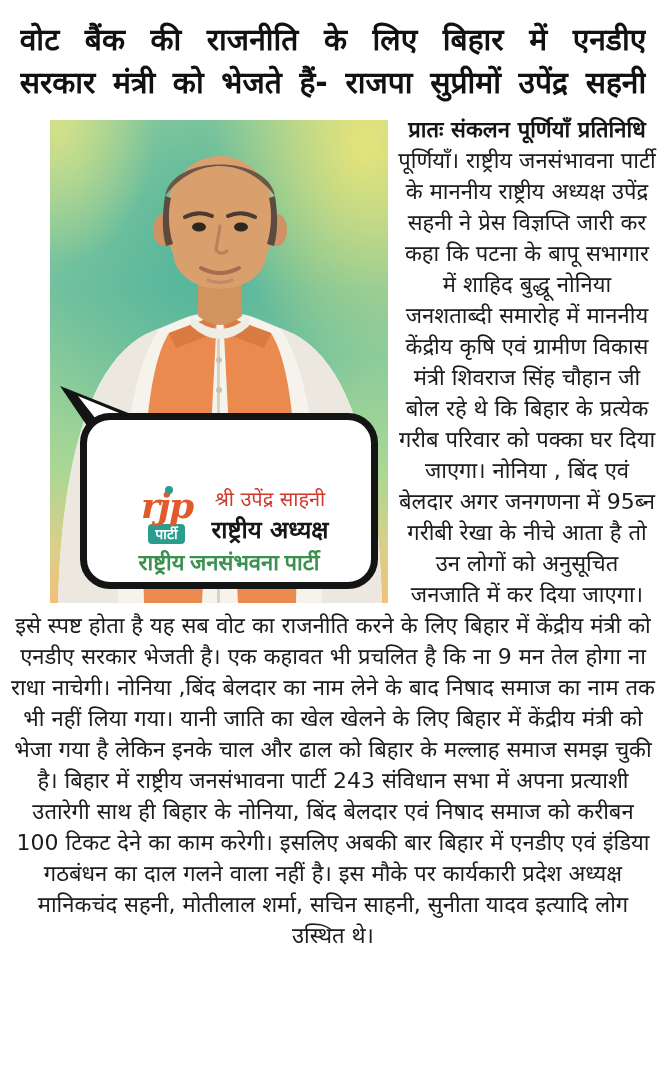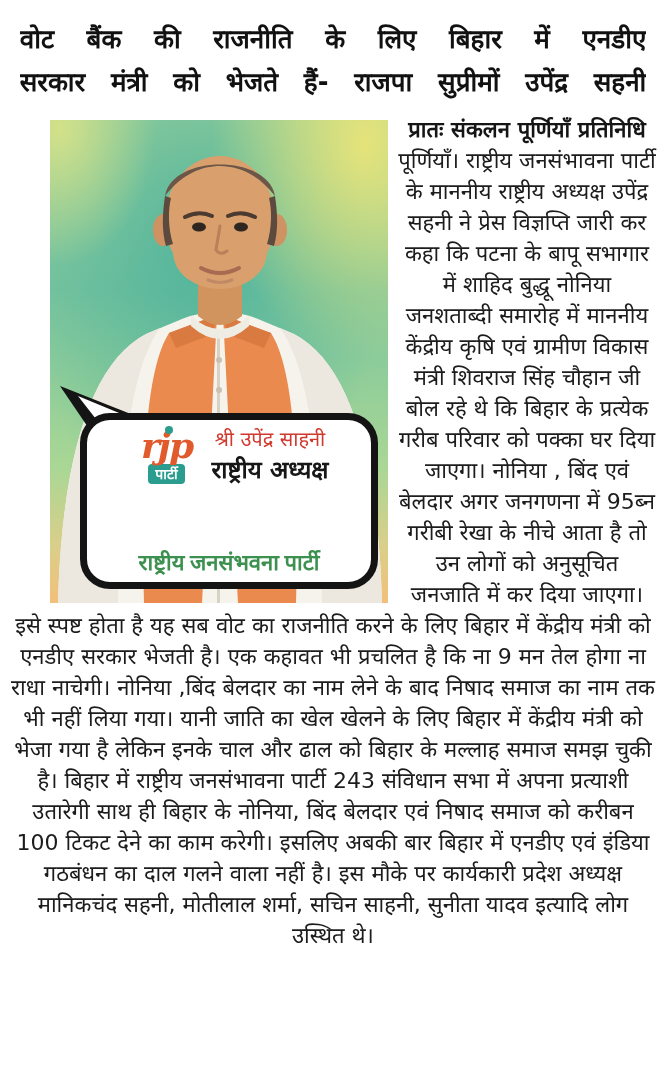--- a/index.html
+++ b/index.html
@@ -9,21 +9,21 @@
     font-family:"Liberation Sans","DejaVu Sans",sans-serif;
     color:#1c1c1c;
     overflow-x:hidden;
   }
   .page { width:666px; min-height:1081px; background:#ffffff; padding:14px 10px 20px 10px; }
 
   
   .headline { margin:4px auto 6px auto; width:97%; }
   .hl-line {
     font-family:"DejaVu Sans","Liberation Sans",sans-serif;
-    font-weight:bold; font-size:26px; line-height:43px; color:#111111;
+    font-weight:bold; font-size:30px; line-height:43px; color:#111111;
     white-space:nowrap;
     text-align:justify; text-align-last:justify;
     overflow:hidden;
   }
 
   
   .article { margin-top:10px; }
   .photo {
     float:left; position:relative;
     width:338px; height:483px;
@@ -31,21 +31,21 @@
     background:#9fd29b; overflow:hidden;
   }
   .photo svg { display:block; width:338px; height:483px; }
 
   
   .bubble {
     position:absolute; left:30px; top:293px;
     width:298px; height:176px;
     background:#ffffff;
     border:7px solid #141414; border-radius:30px;
-    display:flex; flex-direction:column; justify-content:space-between;
+    display:flex; flex-direction:column; justify-content:flex-end;
     padding:4px 6px; text-align:center;
   }
   .bubble-row { display:flex; align-items:center; justify-content:center; gap:8px; }
   .logo { width:74px; flex:0 0 74px; text-align:center; position:relative; }
   .rjp {
     font-family:"DejaVu Serif","Liberation Serif",serif;
     font-style:italic; font-weight:bold;
     font-size:36px; line-height:36px; color:#e05a2b;
     letter-spacing:-2px; position:relative; display:inline-block;
   }

